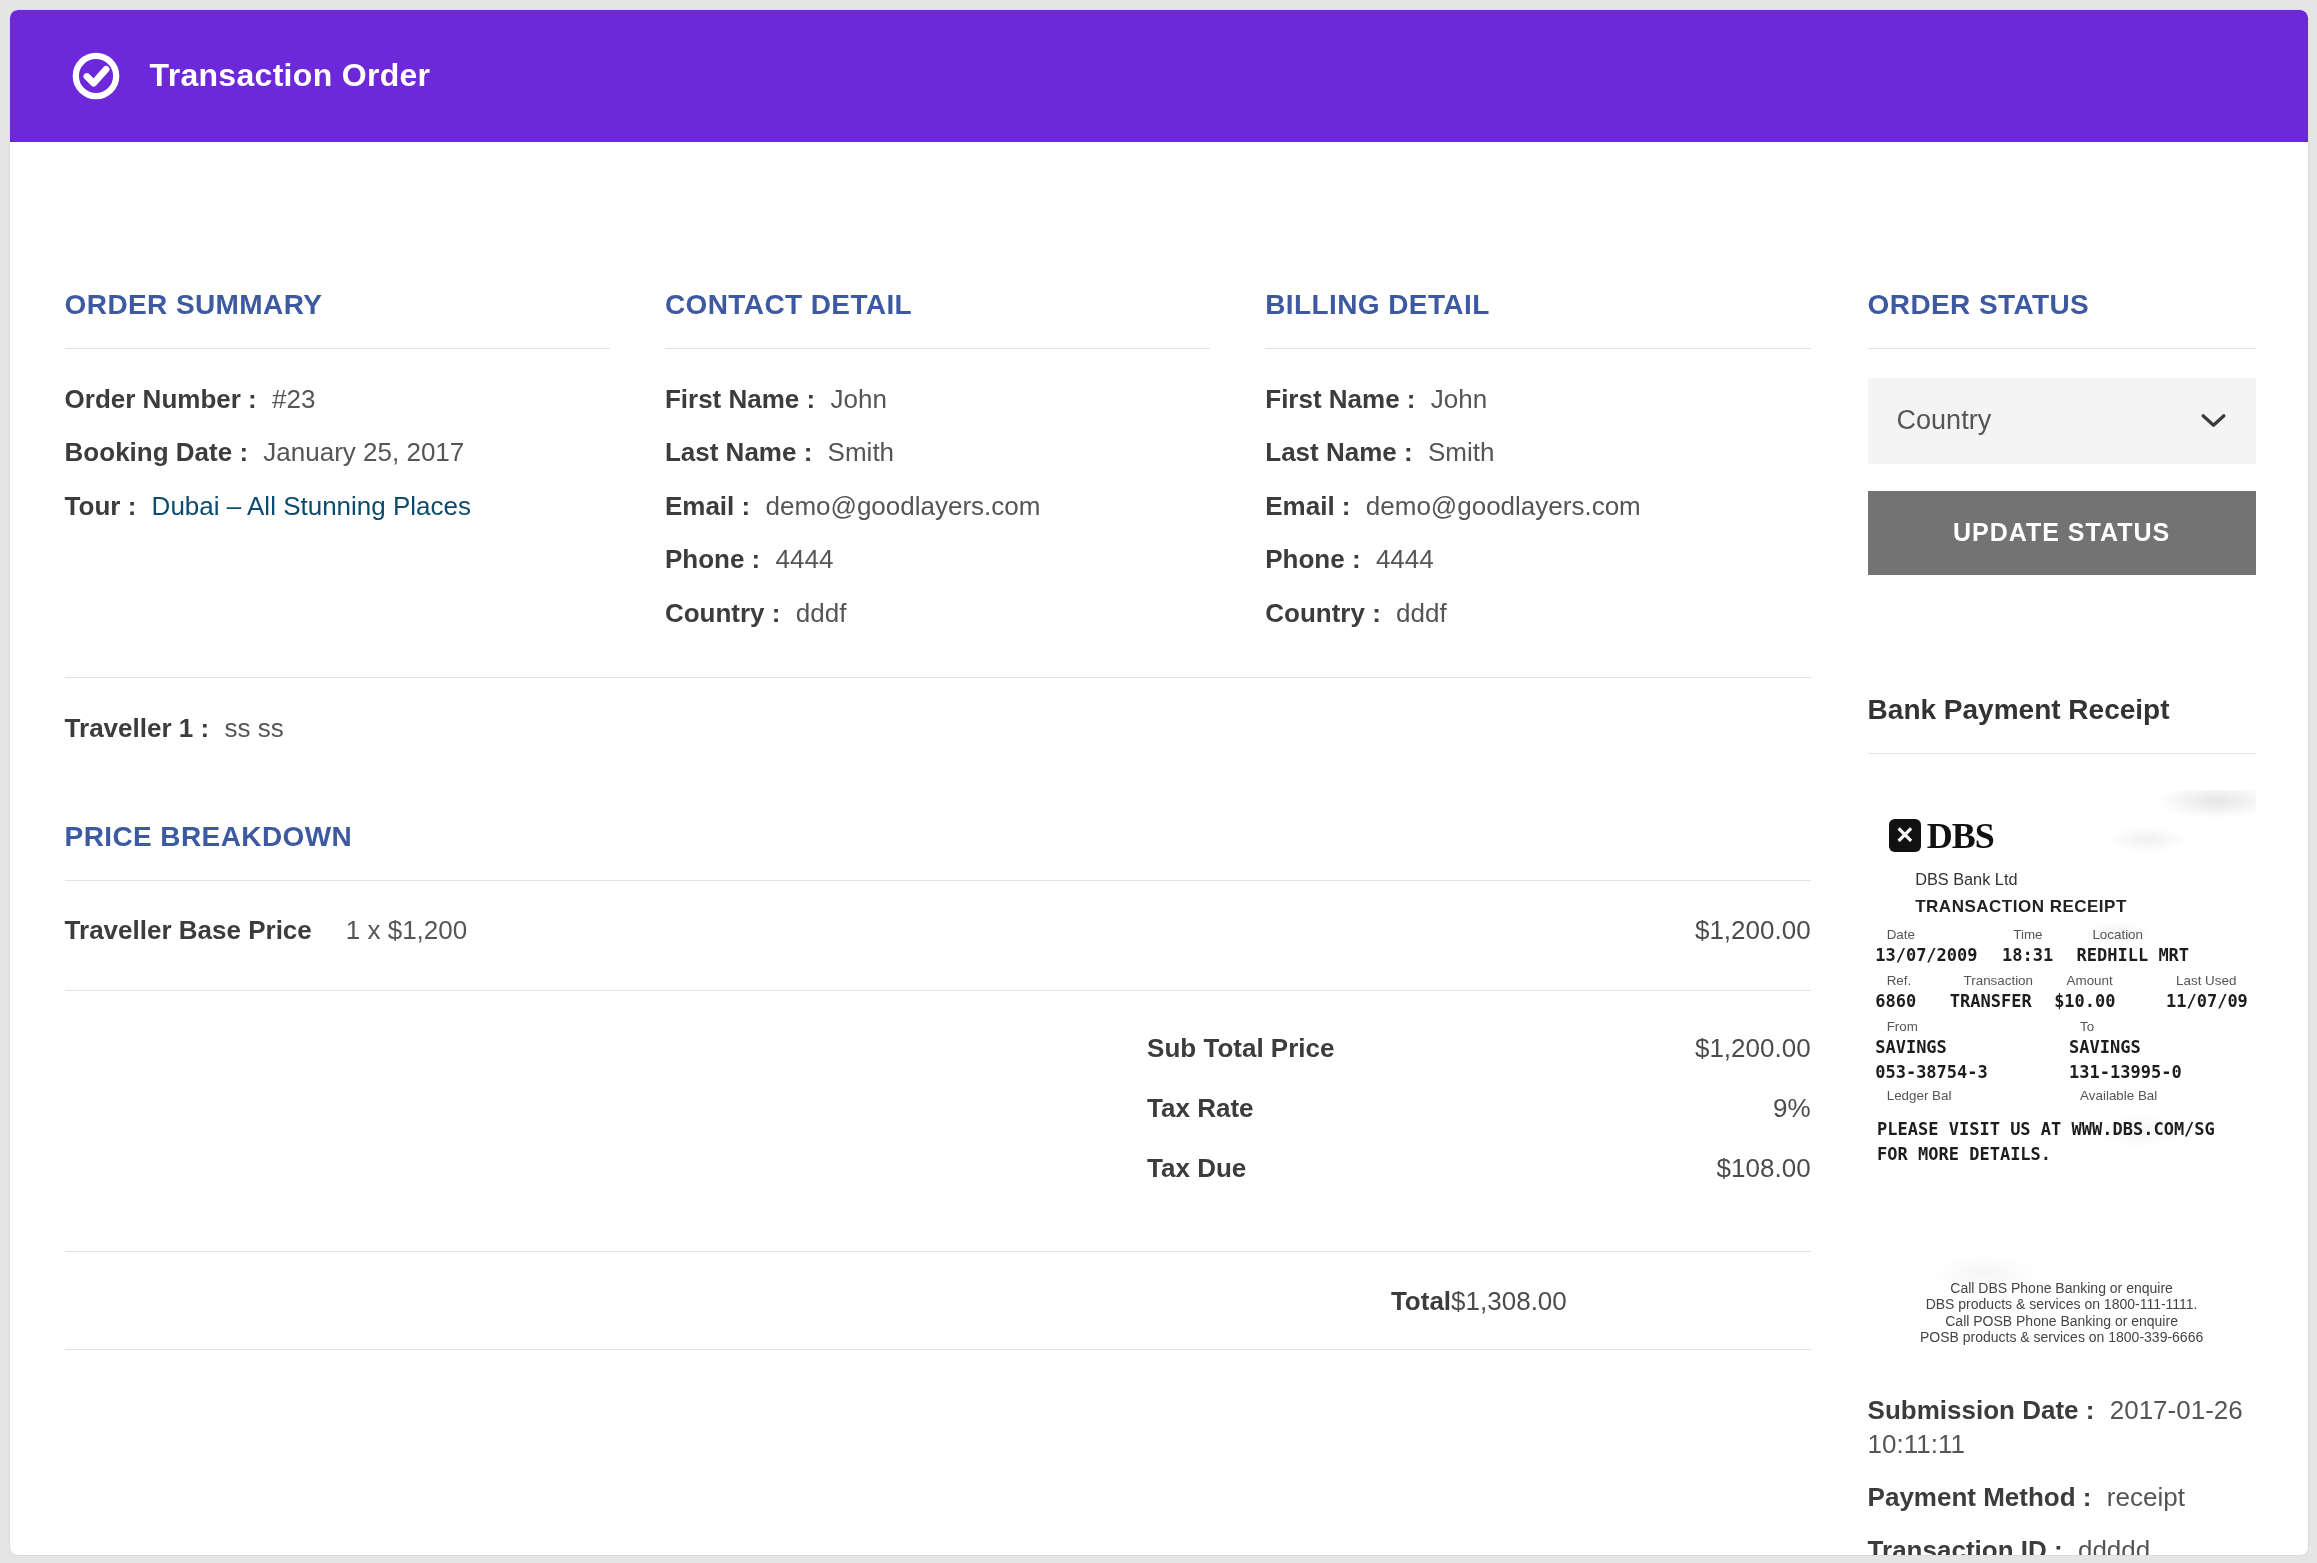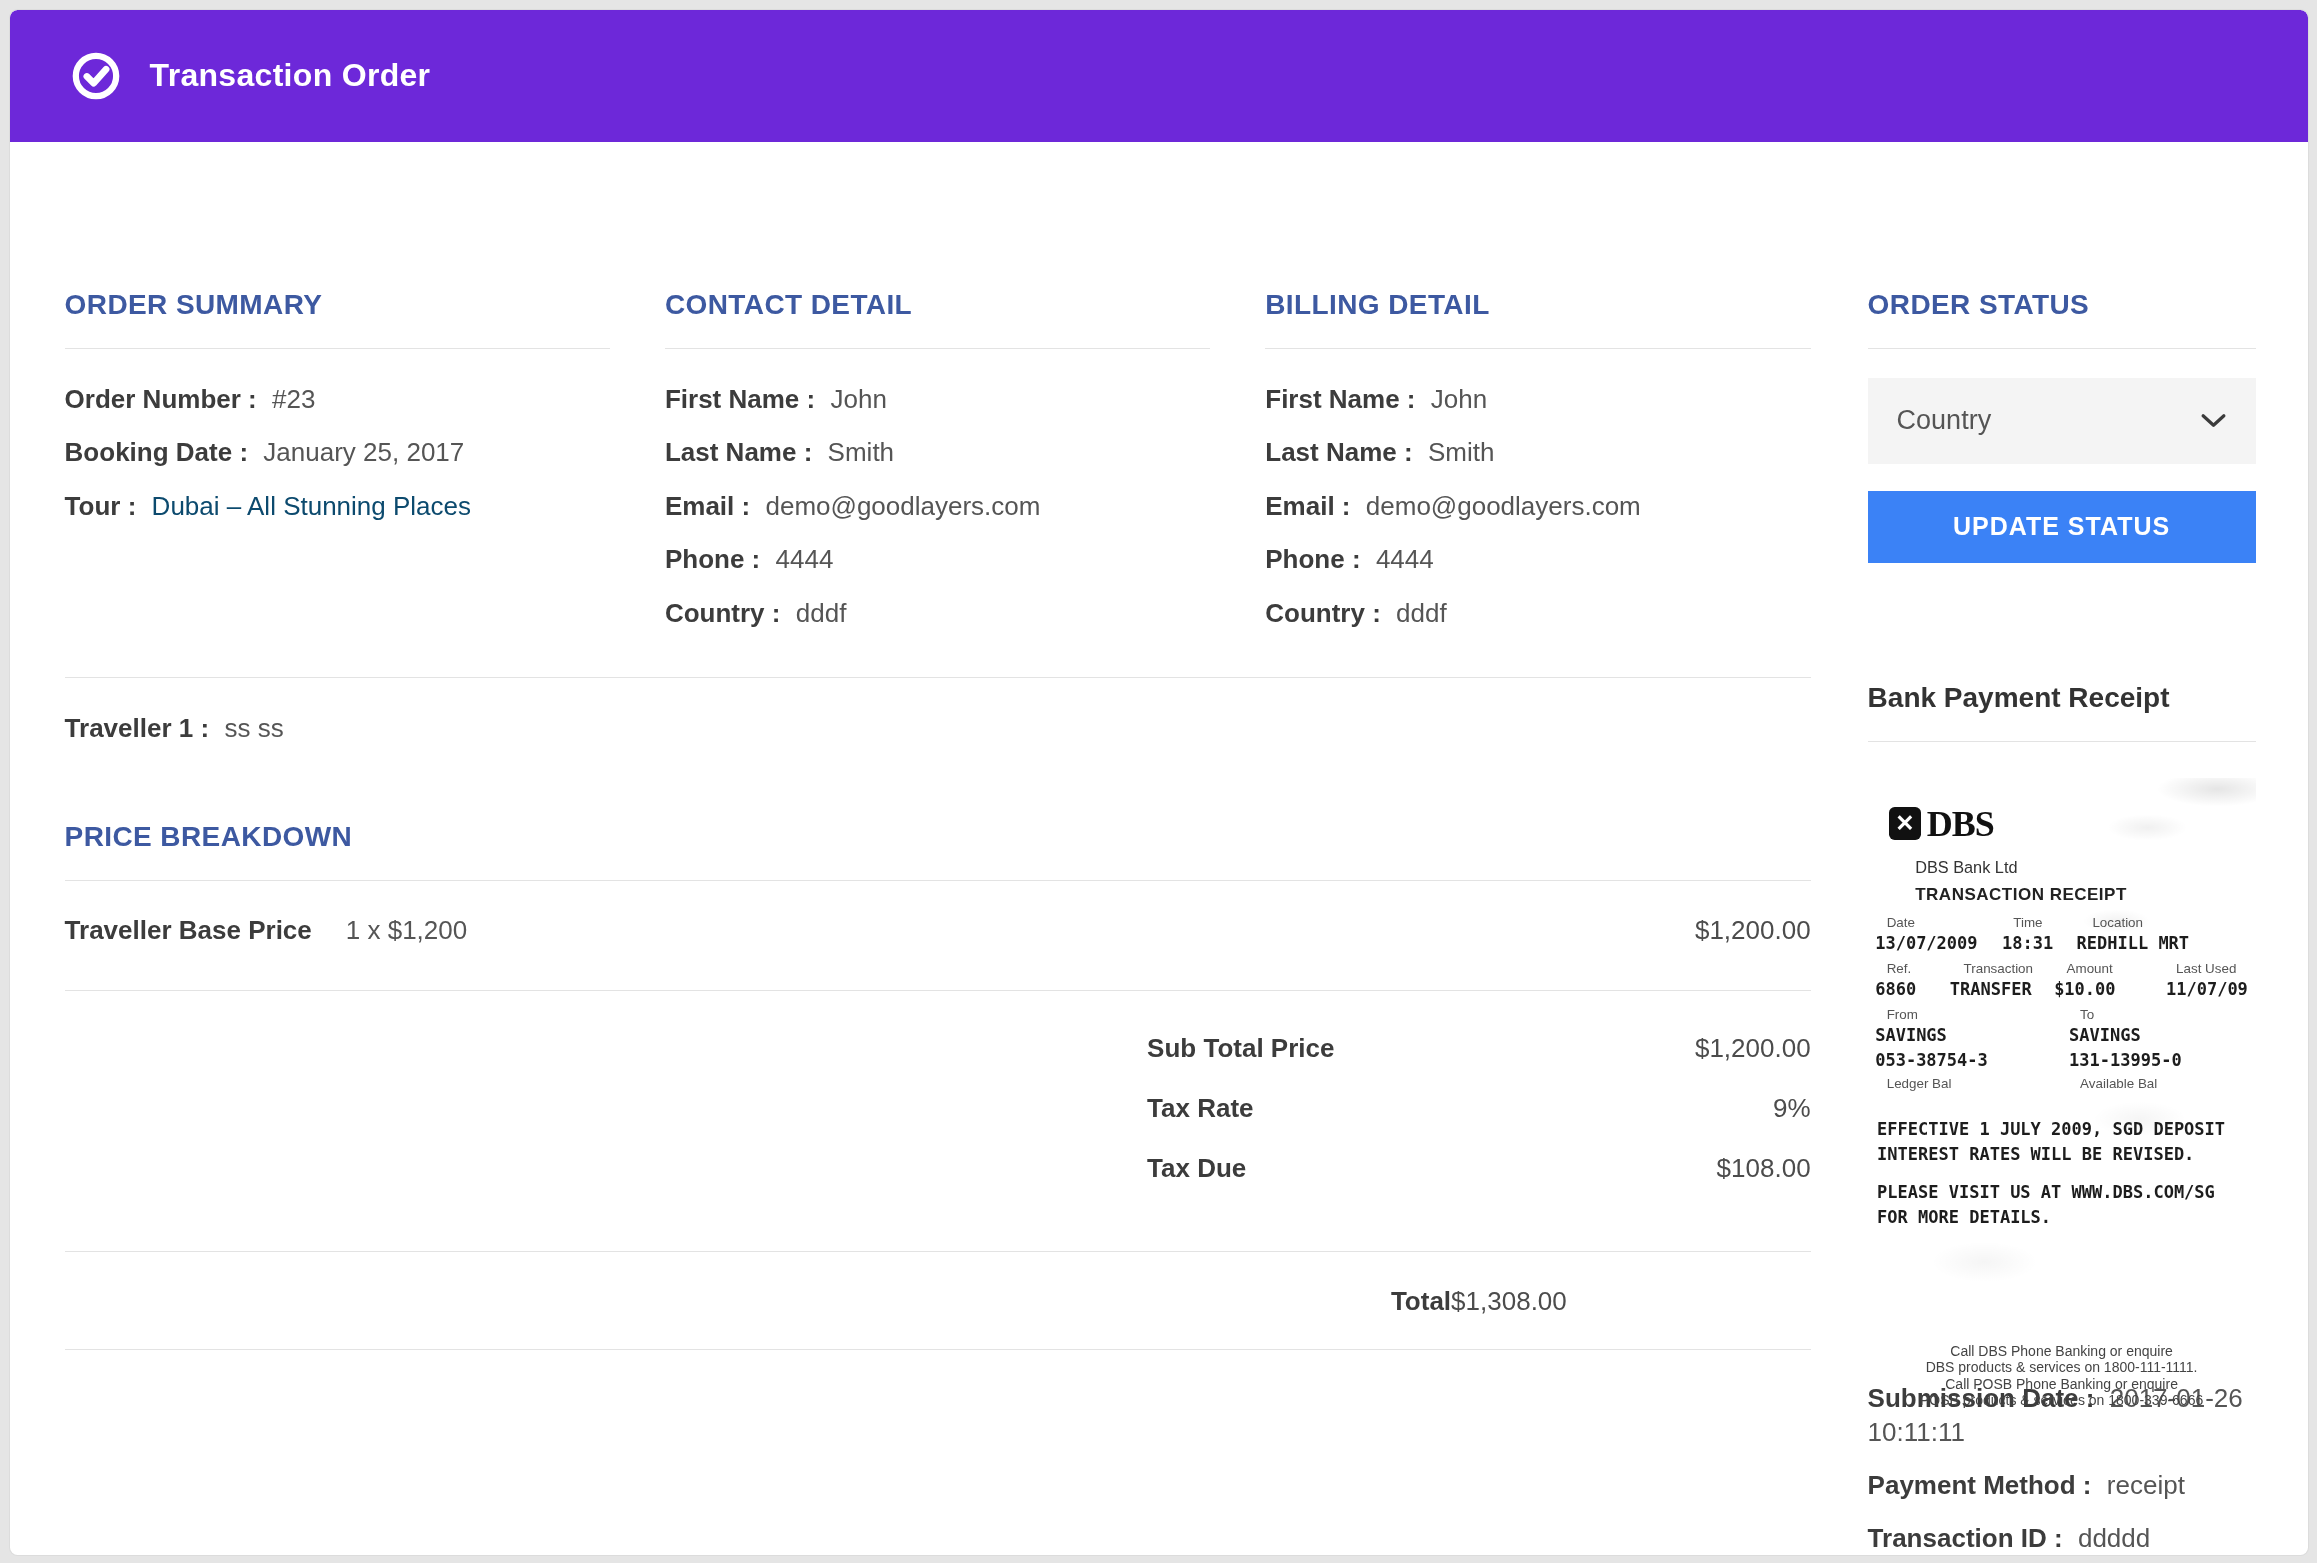--- a/index.html
+++ b/index.html
@@ -55,21 +55,21 @@
   hr.total-top{margin-top:67px;}
   .total-block{padding-left:62%;display:flex;justify-content:center;
     font-size:26px;color:#4c4c4c;margin:34px 0 32.5px 0;}
   
   .select{
     margin-top:29px;height:86px;background:#f4f4f4;display:flex;
     align-items:center;justify-content:space-between;padding:0 29px;
     font-size:27px;color:#555;cursor:pointer;box-sizing:border-box;
   }
   .update-btn{
-    margin-top:27px;width:100%;height:72px;background:#3b82f6;color:#fff;
+    margin-top:27px;width:100%;height:84px;background:#737373;color:#fff;
     border:none;font-family:"Liberation Sans",sans-serif;
     font-size:25px;font-weight:700;letter-spacing:1px;cursor:pointer;
   }
   h3.receipt-title{margin:119px 0 0 0;font-size:28px;font-weight:700;color:#333;}
   
   .receipt{
     margin-top:36px;height:550px;position:relative;box-sizing:border-box;
     padding:25px 7.6px 0 7.6px;color:#1d1d1d;
     background-color:#fff;
     background-image:
@@ -291,24 +291,20 @@
           </div>
           <div class="r-cols fromto mono">
             <span class="half-l">053-38754-3</span>
             <span class="half-r">131-13995-0</span>
           </div>
           <div class="r-cols fromto labels-row" style="margin-top:1.9px;">
             <span class="half-l r-label">Ledger Bal</span>
             <span class="half-r r-label">Available Bal</span>
           </div>
 
-          <div class="mono notice">
-            <div>EFFECTIVE 1 JULY 2009, SGD DEPOSIT</div>
-            <div>INTEREST RATES WILL BE REVISED.</div>
-          </div>
           <div class="mono notice notice2">
             <div>PLEASE VISIT US AT WWW.DBS.COM/SG</div>
             <div>FOR MORE DETAILS.</div>
           </div>
 
           <div class="r-footer">
             <div class="r-label">Call DBS Phone Banking or enquire</div>
             <div class="r-label">DBS products &amp; services on 1800-111-1111.</div>
             <div class="r-label">Call POSB Phone Banking or enquire</div>
             <div class="r-label">POSB products &amp; services on 1800-339-6666</div>

